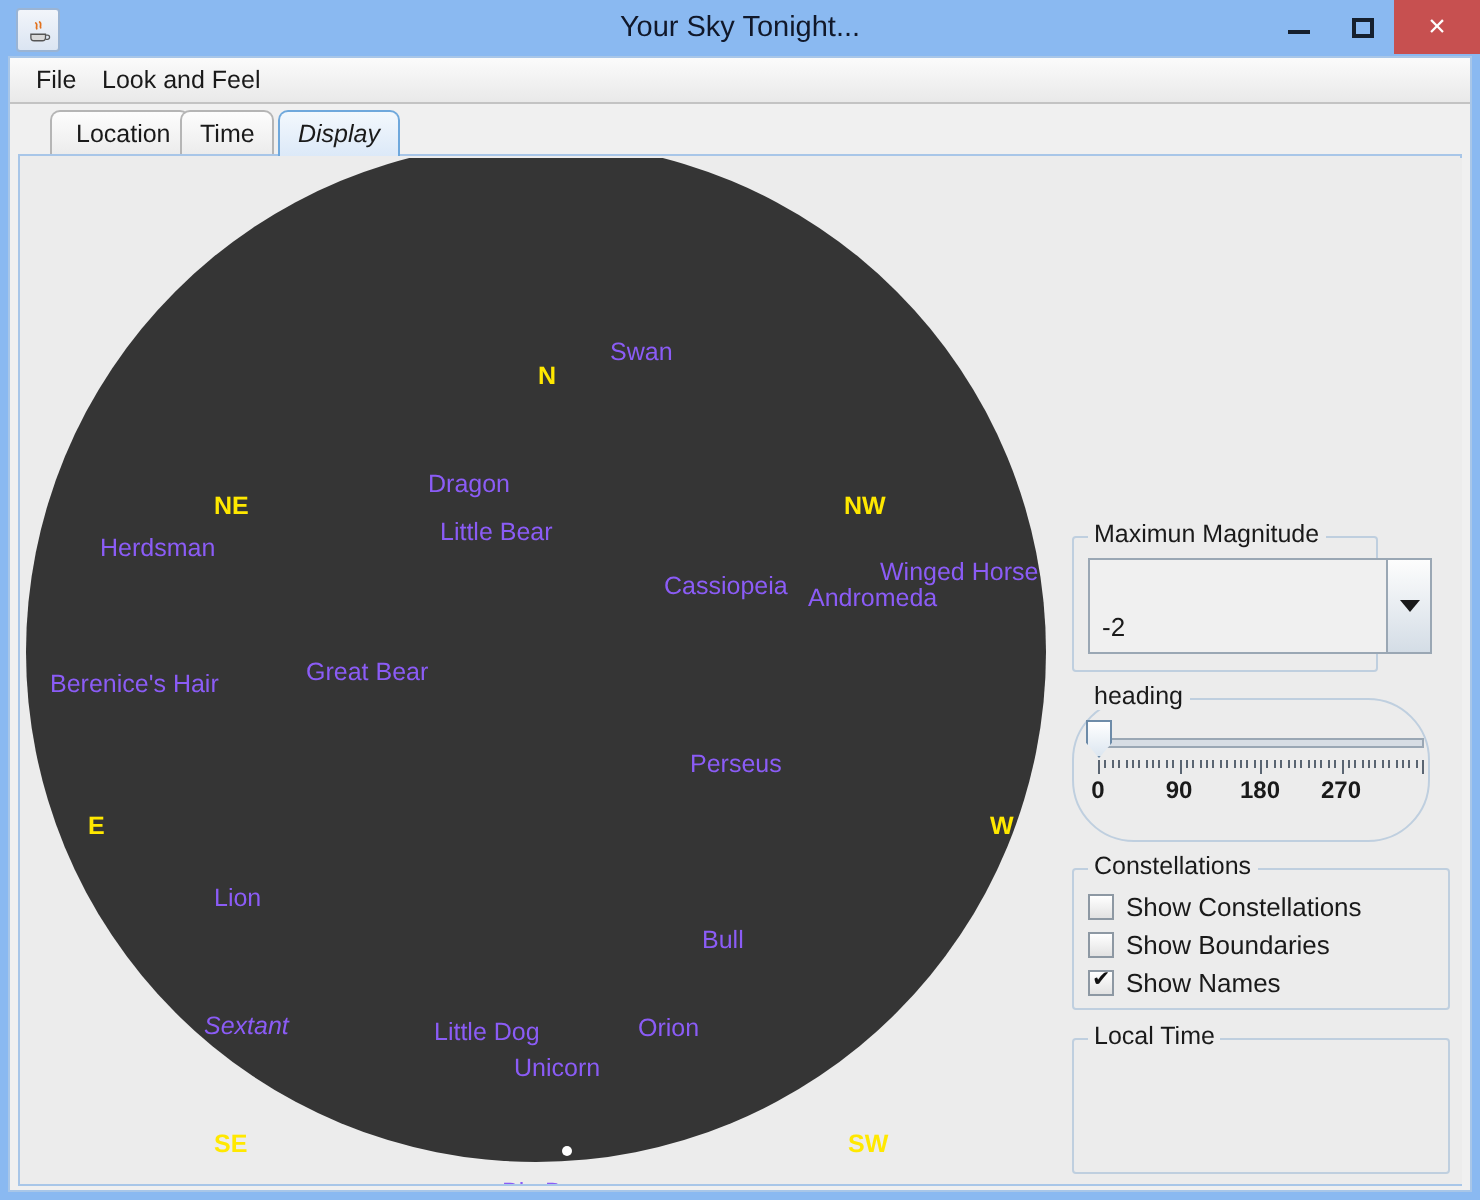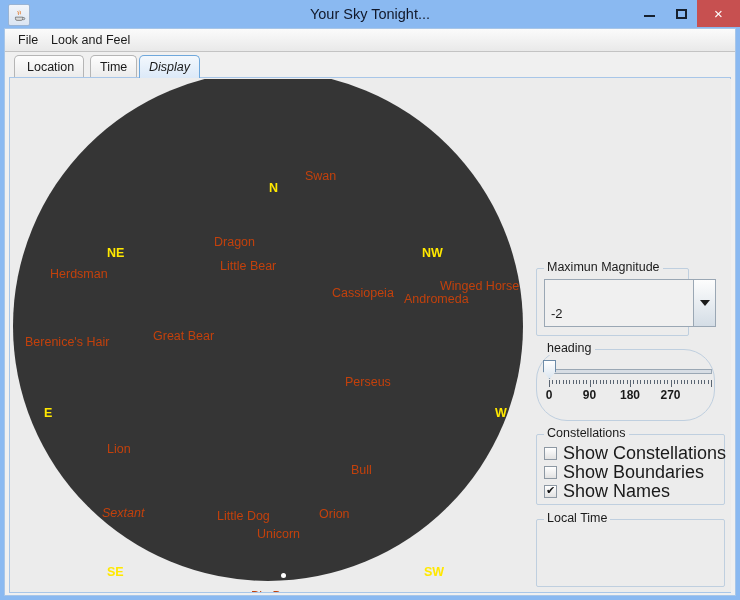--- a/index.html
+++ b/index.html
@@ -130,21 +130,21 @@
     padding: 0 9px;
     box-sizing: border-box;
   }
   .tab.selected {
     background: linear-gradient(#f3f8fd, #dce9f8);
     border: 1px solid #6fa8dc;
     border-bottom: none;
     z-index: 4;
     font-style: italic;
   }
-  #tab-location { left: 9px; padding-left: 12px; }
+  #tab-location { left: 20px; padding-left: 12px; }
   #tab-time     { left: 85px; }
   #tab-display  { left: 134px; }
 
   
   #content {
     position: absolute;
     left: 4px; top: 48px;
     width: 722px; height: 516px;
     background: #ececec;
     border: 1px solid #a8c6e8;
@@ -162,21 +162,21 @@
   #skydisc {
     position: absolute;
     left: 2px; top: -8px;
     width: 510px; height: 510px;
     border-radius: 50%;
     background: #353535;
   }
   .sky-label {
     position: absolute;
     font-size: 12.5px;
-    color: #c2410c;
+    color: #8b5cf6;
     white-space: nowrap;
     line-height: 1;
   }
   .dir-label {
     position: absolute;
     font-size: 12.5px;
     color: #ffe800;
     white-space: nowrap;
     line-height: 1;
     font-weight: bold;
@@ -372,21 +372,21 @@
   }
   .cb-box.checked::after {
     content: "\2714";
     position: absolute;
     left: 1px; top: -2px;
     font-size: 11px;
     color: #111111;
     line-height: 13px;
   }
   .cb-label {
-    font-size: 18px;
+    font-size: 13px;
     color: #1a1a1a;
     white-space: nowrap;
   }
 </style>
 </head>
 <body>
 
 <div id="window">
 
   <div id="titlebar">

